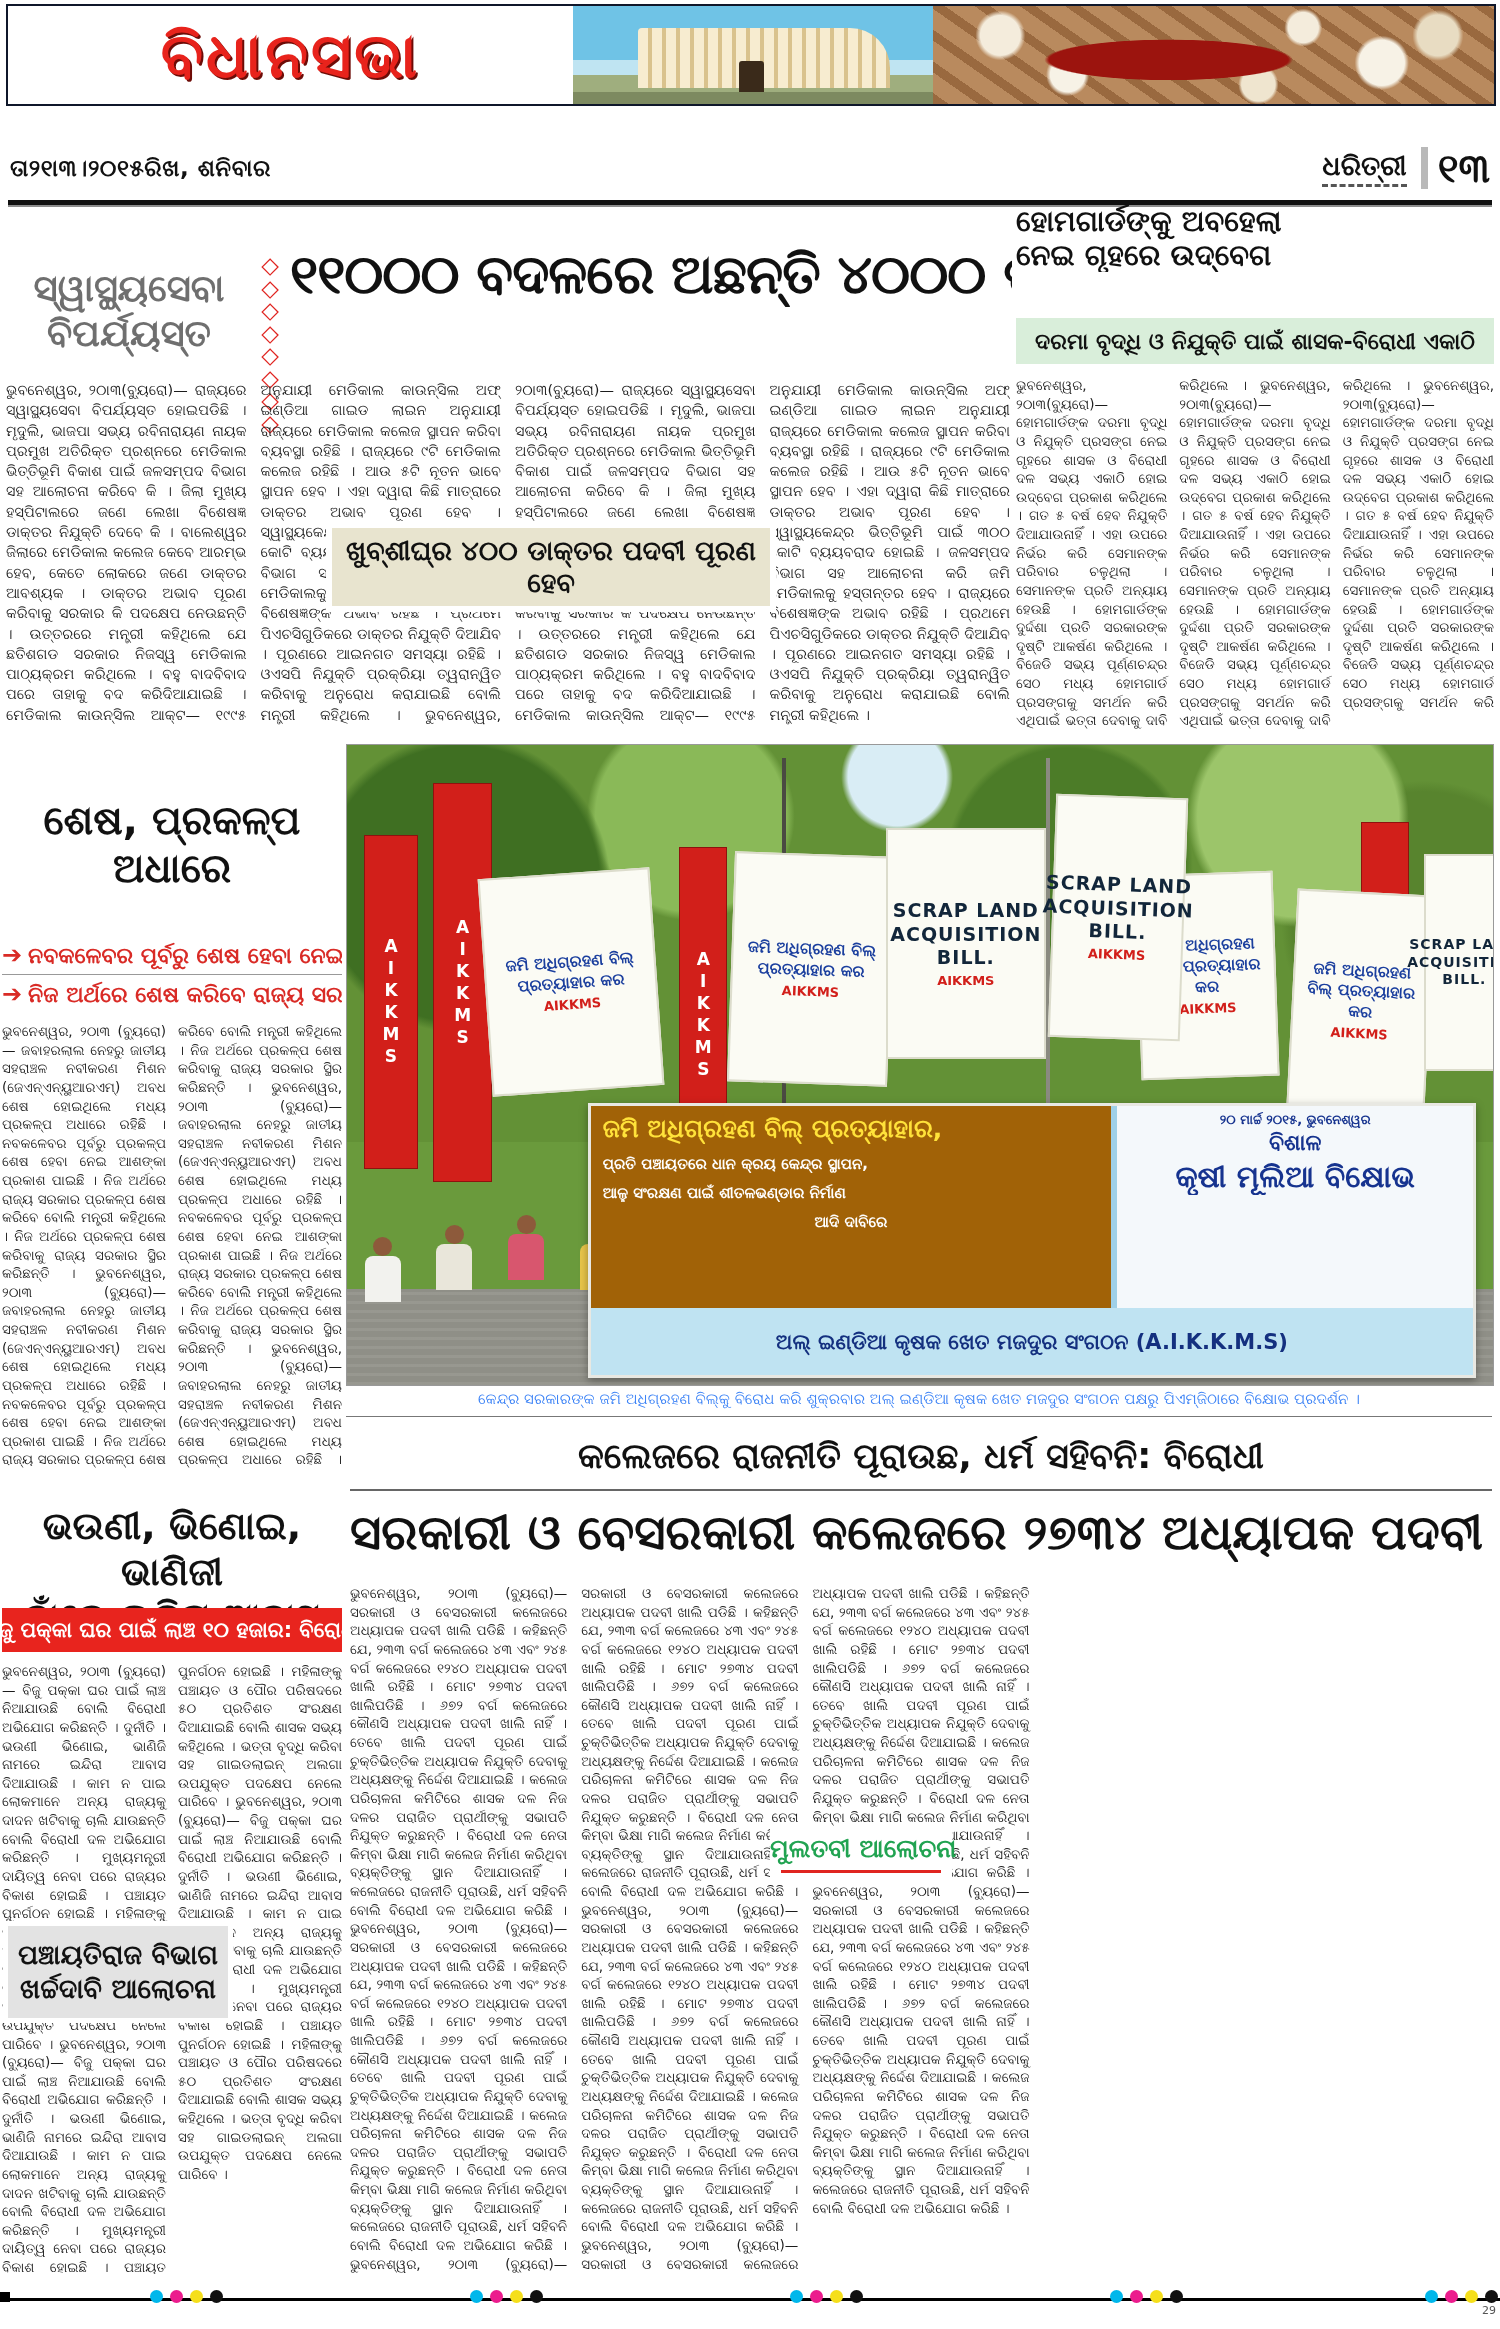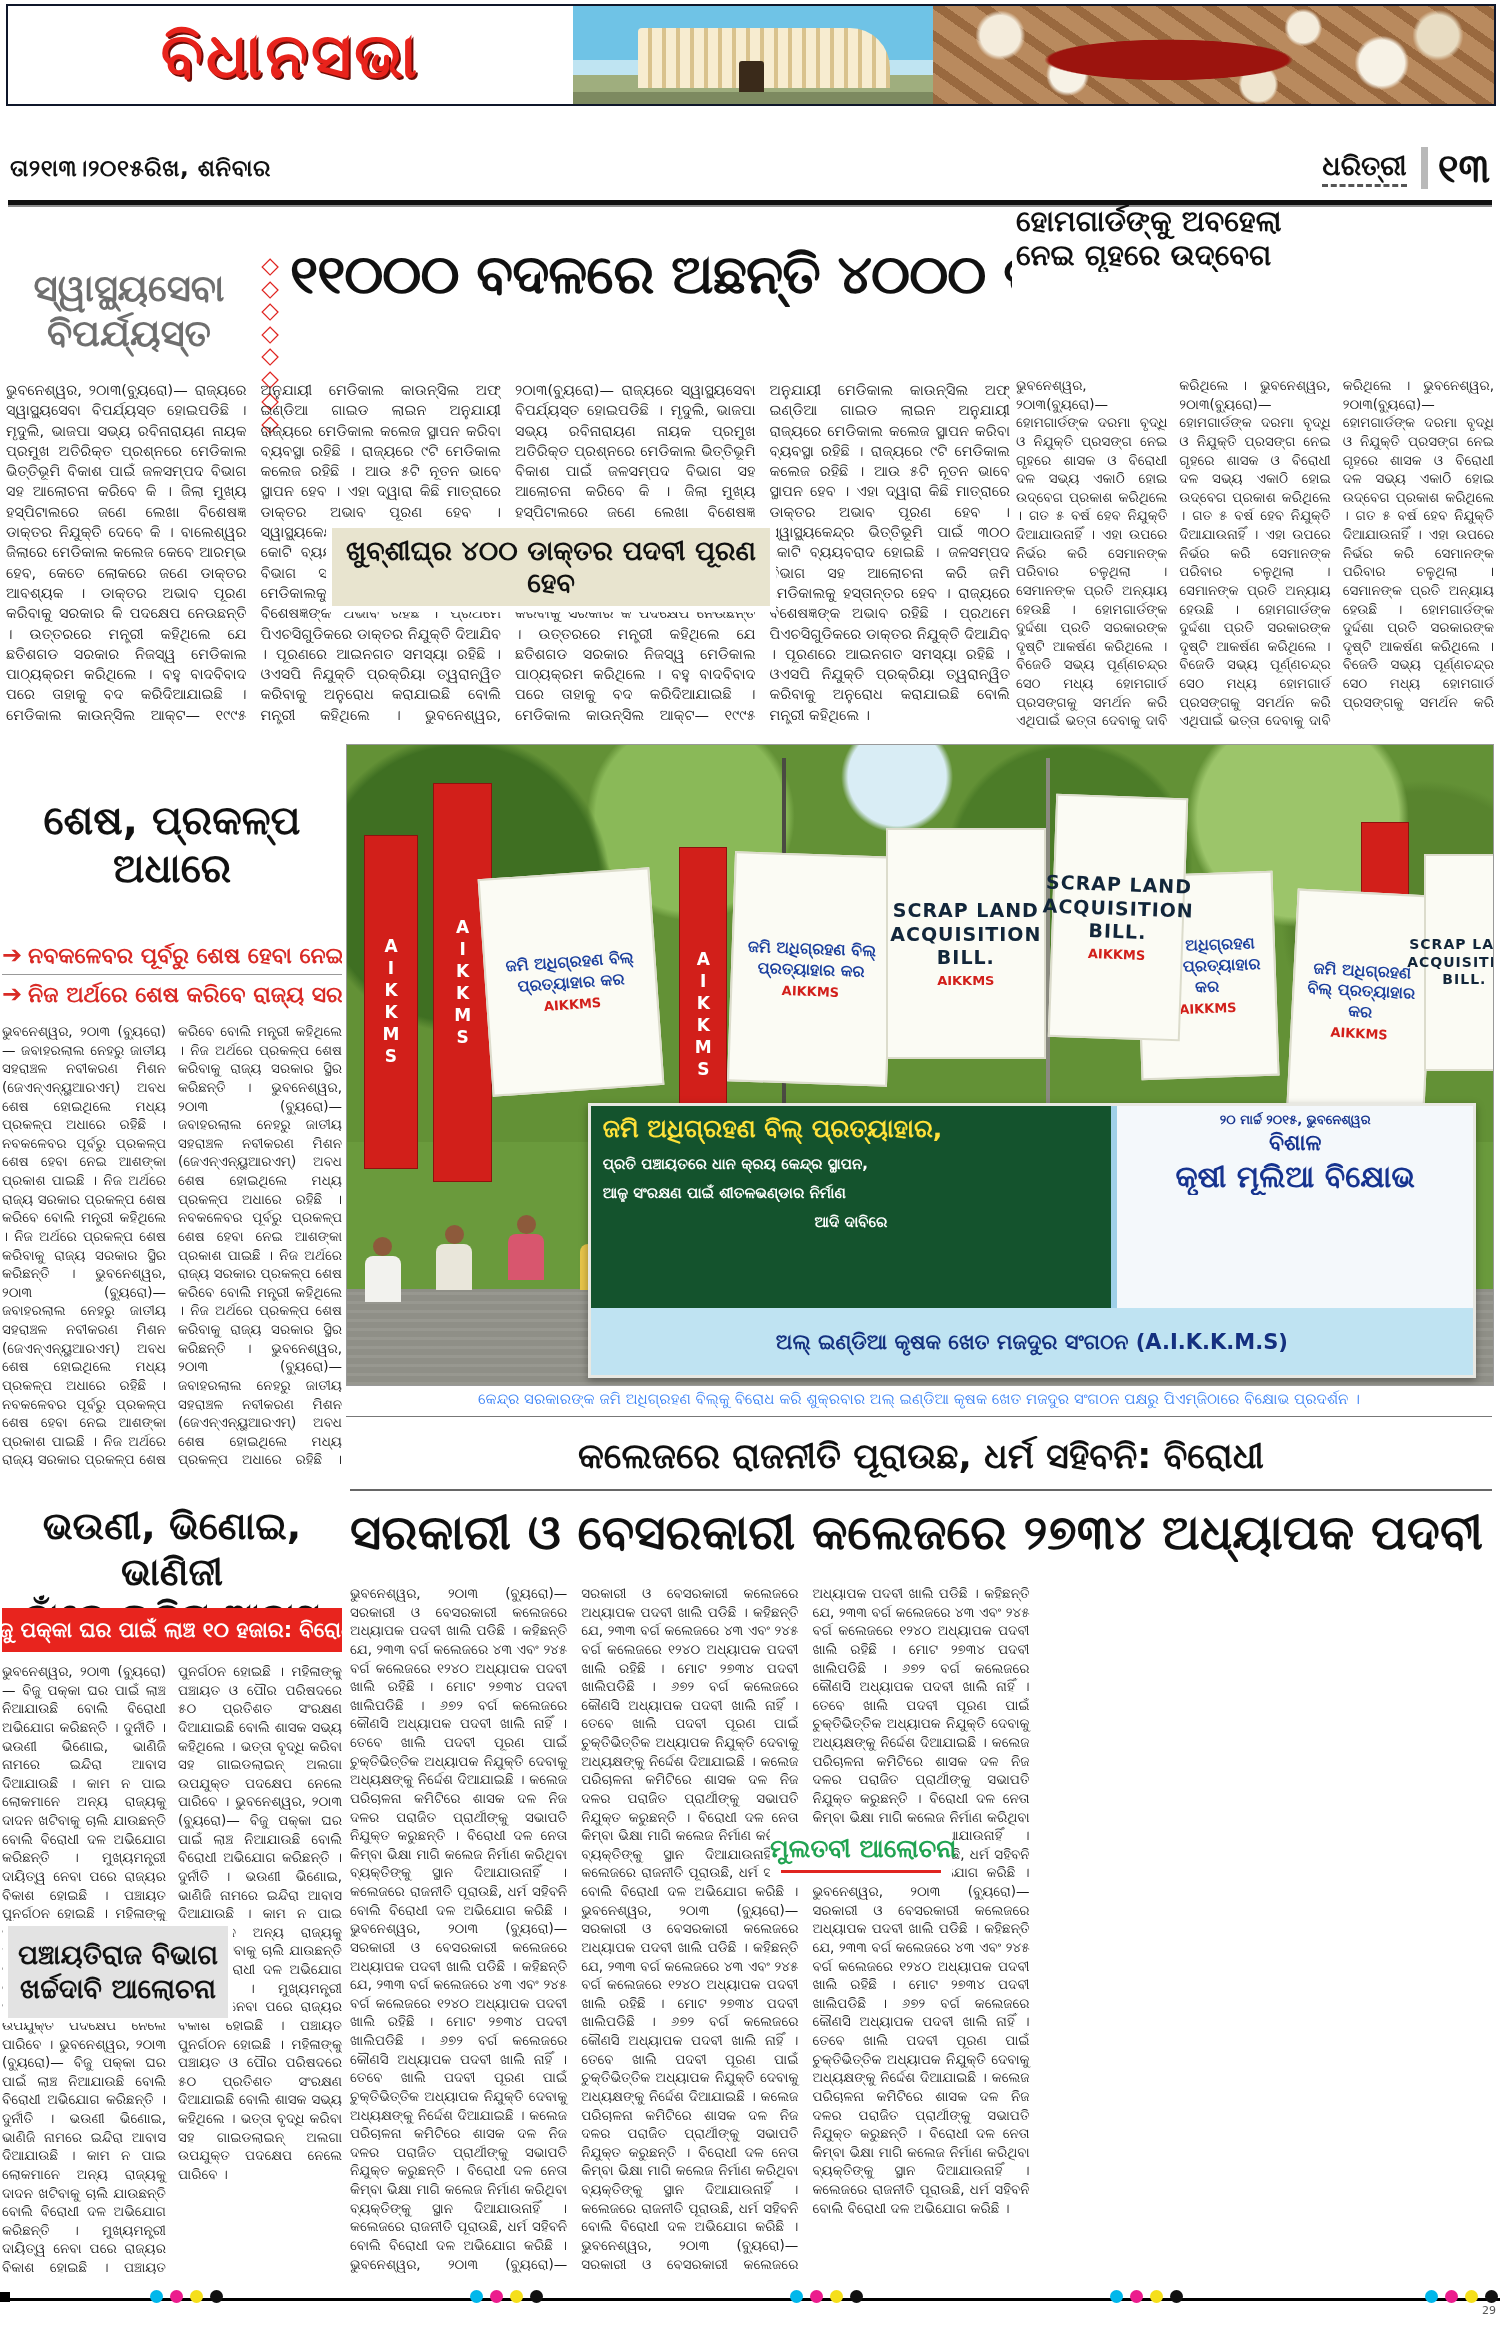--- a/index.html
+++ b/index.html
@@ -104,21 +104,21 @@
            align-items:center;justify-content:center;text-align:center;padding:4px;box-sizing:border-box;}
   .placard .eng{font-weight:bold;color:#12263a;font-size:19px;line-height:1.25;letter-spacing:1px;}
   .placard .odia{font-weight:bold;color:#1b3f9e;font-size:16px;line-height:1.3;}
   .placard .tag{color:#d21f1a;font-weight:bold;font-size:13px;margin-top:3px;}
   .vbanner{position:absolute;background:#d21f1a;color:#fff;font-weight:bold;display:flex;align-items:center;
            justify-content:center;writing-mode:vertical-rl;text-orientation:upright;font-size:17px;
            letter-spacing:2px;border:1px solid #8e120e;}
   .bigbanner{position:absolute;left:21%;top:56%;width:77%;height:42%;display:flex;flex-direction:column;
              border:3px solid #e8e8e2;box-shadow:0 3px 8px rgba(0,0,0,.35);}
   .bb-main{flex:1;display:flex;}
-  .bb-red{width:59%;background:#14532d;color:#fff;padding:8px 12px;box-sizing:border-box;}
+  .bb-red{width:59%;background:#a16207;color:#fff;padding:8px 12px;box-sizing:border-box;}
   .bb-red .y{color:#ffe23a;font-size:25px;font-weight:bold;white-space:nowrap;overflow:hidden;}
   .bb-red .w{font-size:15px;font-weight:bold;margin-top:11px;white-space:nowrap;overflow:hidden;}
   .bb-white{flex:1;background:#f4f8fb;color:#16338f;padding:6px 10px;box-sizing:border-box;text-align:center;
             border-left:6px solid #9fd0e8;}
   .bb-white .d{font-size:13px;font-weight:bold;}
   .bb-white .v{font-size:22px;font-weight:bold;margin-top:2px;}
   .bb-white .m{font-size:30px;font-weight:bold;margin-top:4px;white-space:nowrap;overflow:hidden;}
   .bb-strip{height:25%;background:#bfe3f2;color:#14307f;font-weight:bold;display:flex;align-items:center;
             justify-content:center;font-size:21px;white-space:nowrap;overflow:hidden;}
   .caption{left:346px;top:1390px;width:1146px;text-align:center;font-size:15px;color:#3b82f6;}
@@ -191,20 +191,21 @@
     <div>◇</div>
   </div>
   <div class="abs health-headline">୧୧୦୦୦ ବଦଳରେ ଅଛନ୍ତି ୪୦୦୦ ଡାକ୍ତର</div>
   <div class="abs bodytext health-body">ଭୁବନେଶ୍ୱର, ୨୦ା୩(ବ୍ୟୁରୋ)— ରାଜ୍ୟରେ ସ୍ୱାସ୍ଥ୍ୟସେବା ବିପର୍ଯ୍ୟସ୍ତ ହୋଇପଡିଛି । ମୃଦୁଲି, ଭାଜପା ସଭ୍ୟ ରବିନାରାୟଣ ନାୟକ ପ୍ରମୁଖ ଅତିରିକ୍ତ ପ୍ରଶ୍ନରେ ମେଡିକାଲ ଭିତ୍ତିଭୂମି ବିକାଶ ପାଇଁ ଜଳସମ୍ପଦ ବିଭାଗ ସହ ଆଲୋଚନା କରିବେ କି । ଜିଲା ମୁଖ୍ୟ ହସ୍ପିଟାଲରେ ଜଣେ ଲେଖା ବିଶେଷଜ୍ଞ ଡାକ୍ତର ନିଯୁକ୍ତି ଦେବେ କି । ବାଲେଶ୍ୱର ଜିଲାରେ ମେଡିକାଲ କଲେଜ କେବେ ଆରମ୍ଭ ହେବ, କେତେ ଲୋକରେ ଜଣେ ଡାକ୍ତର ଆବଶ୍ୟକ । ଡାକ୍ତର ଅଭାବ ପୂରଣ କରିବାକୁ ସରକାର କି ପଦକ୍ଷେପ ନେଉଛନ୍ତି । ଉତ୍ତରରେ ମନ୍ତ୍ରୀ କହିଥିଲେ ଯେ ଛତିଶଗଡ ସରକାର ନିଜସ୍ୱ ମେଡିକାଲ ପାଠ୍ୟକ୍ରମ କରିଥିଲେ । ବହୁ ବାଦବିବାଦ ପରେ ତାହାକୁ ବଦ କରିଦିଆଯାଇଛି । ମେଡିକାଲ କାଉନ୍ସିଲ ଆକ୍ଟ— ୧୯୯୫ ଅନୁଯାୟୀ ମେଡିକାଲ କାଉନ୍ସିଲ ଅଫ୍ ଇଣ୍ଡିଆ ଗାଇଡ ଲାଇନ ଅନୁଯାୟୀ ରାଜ୍ୟରେ ମେଡିକାଲ କଲେଜ ସ୍ଥାପନ କରିବା ବ୍ୟବସ୍ଥା ରହିଛି । ରାଜ୍ୟରେ ୯ଟି ମେଡିକାଲ କଲେଜ ରହିଛି । ଆଉ ୫ଟି ନୂତନ ଭାବେ ସ୍ଥାପନ ହେବ । ଏହା ଦ୍ୱାରା କିଛି ମାତ୍ରାରେ ଡାକ୍ତର ଅଭାବ ପୂରଣ ହେବ । ସ୍ୱାସ୍ଥ୍ୟକେନ୍ଦ୍ର ଭିତ୍ତିଭୂମି ପାଇଁ ୩୦୦ କୋଟି ବ୍ୟୟବରାଦ ହୋଇଛି । ଜଳସମ୍ପଦ ବିଭାଗ ସହ ଆଲୋଚନା କରି ଜମି ମେଡିକାଲକୁ ହସ୍ତାନ୍ତର ହେବ । ରାଜ୍ୟରେ ବିଶେଷଜ୍ଞଙ୍କ ଅଭାବ ରହିଛି । ପ୍ରଥମେ ପିଏଚସିଗୁଡିକରେ ଡାକ୍ତର ନିଯୁକ୍ତି ଦିଆଯିବ । ପୂରଣରେ ଆଇନଗତ ସମସ୍ୟା ରହିଛି । ଓଏସପି ନିଯୁକ୍ତି ପ୍ରକ୍ରିୟା ତ୍ୱରାନ୍ୱିତ କରିବାକୁ ଅନୁରୋଧ କରାଯାଇଛି ବୋଲି ମନ୍ତ୍ରୀ କହିଥିଲେ ।  ଭୁବନେଶ୍ୱର, ୨୦ା୩(ବ୍ୟୁରୋ)— ରାଜ୍ୟରେ ସ୍ୱାସ୍ଥ୍ୟସେବା ବିପର୍ଯ୍ୟସ୍ତ ହୋଇପଡିଛି । ମୃଦୁଲି, ଭାଜପା ସଭ୍ୟ ରବିନାରାୟଣ ନାୟକ ପ୍ରମୁଖ ଅତିରିକ୍ତ ପ୍ରଶ୍ନରେ ମେଡିକାଲ ଭିତ୍ତିଭୂମି ବିକାଶ ପାଇଁ ଜଳସମ୍ପଦ ବିଭାଗ ସହ ଆଲୋଚନା କରିବେ କି । ଜିଲା ମୁଖ୍ୟ ହସ୍ପିଟାଲରେ ଜଣେ ଲେଖା ବିଶେଷଜ୍ଞ ଡାକ୍ତର ନିଯୁକ୍ତି ଦେବେ କି । ବାଲେଶ୍ୱର ଜିଲାରେ ମେଡିକାଲ କଲେଜ କେବେ ଆରମ୍ଭ ହେବ, କେତେ ଲୋକରେ ଜଣେ ଡାକ୍ତର ଆବଶ୍ୟକ । ଡାକ୍ତର ଅଭାବ ପୂରଣ କରିବାକୁ ସରକାର କି ପଦକ୍ଷେପ ନେଉଛନ୍ତି । ଉତ୍ତରରେ ମନ୍ତ୍ରୀ କହିଥିଲେ ଯେ ଛତିଶଗଡ ସରକାର ନିଜସ୍ୱ ମେଡିକାଲ ପାଠ୍ୟକ୍ରମ କରିଥିଲେ । ବହୁ ବାଦବିବାଦ ପରେ ତାହାକୁ ବଦ କରିଦିଆଯାଇଛି । ମେଡିକାଲ କାଉନ୍ସିଲ ଆକ୍ଟ— ୧୯୯୫ ଅନୁଯାୟୀ ମେଡିକାଲ କାଉନ୍ସିଲ ଅଫ୍ ଇଣ୍ଡିଆ ଗାଇଡ ଲାଇନ ଅନୁଯାୟୀ ରାଜ୍ୟରେ ମେଡିକାଲ କଲେଜ ସ୍ଥାପନ କରିବା ବ୍ୟବସ୍ଥା ରହିଛି । ରାଜ୍ୟରେ ୯ଟି ମେଡିକାଲ କଲେଜ ରହିଛି । ଆଉ ୫ଟି ନୂତନ ଭାବେ ସ୍ଥାପନ ହେବ । ଏହା ଦ୍ୱାରା କିଛି ମାତ୍ରାରେ ଡାକ୍ତର ଅଭାବ ପୂରଣ ହେବ । ସ୍ୱାସ୍ଥ୍ୟକେନ୍ଦ୍ର ଭିତ୍ତିଭୂମି ପାଇଁ ୩୦୦ କୋଟି ବ୍ୟୟବରାଦ ହୋଇଛି । ଜଳସମ୍ପଦ ବିଭାଗ ସହ ଆଲୋଚନା କରି ଜମି ମେଡିକାଲକୁ ହସ୍ତାନ୍ତର ହେବ । ରାଜ୍ୟରେ ବିଶେଷଜ୍ଞଙ୍କ ଅଭାବ ରହିଛି । ପ୍ରଥମେ ପିଏଚସିଗୁଡିକରେ ଡାକ୍ତର ନିଯୁକ୍ତି ଦିଆଯିବ । ପୂରଣରେ ଆଇନଗତ ସମସ୍ୟା ରହିଛି । ଓଏସପି ନିଯୁକ୍ତି ପ୍ରକ୍ରିୟା ତ୍ୱରାନ୍ୱିତ କରିବାକୁ ଅନୁରୋଧ କରାଯାଇଛି ବୋଲି ମନ୍ତ୍ରୀ କହିଥିଲେ ।</div>
   <div class="abs boxed-subhead">ଖୁବ୍‌ଶୀଘ୍ର ୪୦୦ ଡାକ୍ତର ପଦବୀ ପୂରଣ ହେବ</div>
 
   <div class="abs hg-headline">
     <div>ହୋମଗାର୍ଡଙ୍କୁ ଅବହେଲା</div>
     <div>ନେଇ ଗୃହରେ ଉଦ୍‌ବେଗ</div>
   </div>
+  <div class="abs hg-subhead">ଦରମା ବୃଦ୍ଧି ଓ ନିଯୁକ୍ତି ପାଇଁ ଶାସକ-ବିରୋଧୀ ଏକାଠି</div>
   <div class="abs bodytext hg-body">ଭୁବନେଶ୍ୱର, ୨୦ା୩(ବ୍ୟୁରୋ)— ହୋମଗାର୍ଡଙ୍କ ଦରମା ବୃଦ୍ଧି ଓ ନିଯୁକ୍ତି ପ୍ରସଙ୍ଗ ନେଇ ଗୃହରେ ଶାସକ ଓ ବିରୋଧୀ ଦଳ ସଭ୍ୟ ଏକାଠି ହୋଇ ଉଦ୍‌ବେଗ ପ୍ରକାଶ କରିଥିଲେ । ଗତ ୫ ବର୍ଷ ହେବ ନିଯୁକ୍ତି ଦିଆଯାଉନାହିଁ । ଏହା ଉପରେ ନିର୍ଭର କରି ସେମାନଙ୍କ ପରିବାର ଚଳୁଥିଲା । ସେମାନଙ୍କ ପ୍ରତି ଅନ୍ୟାୟ ହେଉଛି । ହୋମଗାର୍ଡଙ୍କ ଦୁର୍ଦ୍ଦଶା ପ୍ରତି ସରକାରଙ୍କ ଦୃଷ୍ଟି ଆକର୍ଷଣ କରିଥିଲେ । ବିଜେଡି ସଭ୍ୟ ପୂର୍ଣ୍ଣଚନ୍ଦ୍ର ସେଠ ମଧ୍ୟ ହୋମଗାର୍ଡ ପ୍ରସଙ୍ଗକୁ ସମର୍ଥନ କରି ଏଥିପାଇଁ ଭତ୍ତା ଦେବାକୁ ଦାବି କରିଥିଲେ ।  ଭୁବନେଶ୍ୱର, ୨୦ା୩(ବ୍ୟୁରୋ)— ହୋମଗାର୍ଡଙ୍କ ଦରମା ବୃଦ୍ଧି ଓ ନିଯୁକ୍ତି ପ୍ରସଙ୍ଗ ନେଇ ଗୃହରେ ଶାସକ ଓ ବିରୋଧୀ ଦଳ ସଭ୍ୟ ଏକାଠି ହୋଇ ଉଦ୍‌ବେଗ ପ୍ରକାଶ କରିଥିଲେ । ଗତ ୫ ବର୍ଷ ହେବ ନିଯୁକ୍ତି ଦିଆଯାଉନାହିଁ । ଏହା ଉପରେ ନିର୍ଭର କରି ସେମାନଙ୍କ ପରିବାର ଚଳୁଥିଲା । ସେମାନଙ୍କ ପ୍ରତି ଅନ୍ୟାୟ ହେଉଛି । ହୋମଗାର୍ଡଙ୍କ ଦୁର୍ଦ୍ଦଶା ପ୍ରତି ସରକାରଙ୍କ ଦୃଷ୍ଟି ଆକର୍ଷଣ କରିଥିଲେ । ବିଜେଡି ସଭ୍ୟ ପୂର୍ଣ୍ଣଚନ୍ଦ୍ର ସେଠ ମଧ୍ୟ ହୋମଗାର୍ଡ ପ୍ରସଙ୍ଗକୁ ସମର୍ଥନ କରି ଏଥିପାଇଁ ଭତ୍ତା ଦେବାକୁ ଦାବି କରିଥିଲେ ।  ଭୁବନେଶ୍ୱର, ୨୦ା୩(ବ୍ୟୁରୋ)— ହୋମଗାର୍ଡଙ୍କ ଦରମା ବୃଦ୍ଧି ଓ ନିଯୁକ୍ତି ପ୍ରସଙ୍ଗ ନେଇ ଗୃହରେ ଶାସକ ଓ ବିରୋଧୀ ଦଳ ସଭ୍ୟ ଏକାଠି ହୋଇ ଉଦ୍‌ବେଗ ପ୍ରକାଶ କରିଥିଲେ । ଗତ ୫ ବର୍ଷ ହେବ ନିଯୁକ୍ତି ଦିଆଯାଉନାହିଁ । ଏହା ଉପରେ ନିର୍ଭର କରି ସେମାନଙ୍କ ପରିବାର ଚଳୁଥିଲା । ସେମାନଙ୍କ ପ୍ରତି ଅନ୍ୟାୟ ହେଉଛି । ହୋମଗାର୍ଡଙ୍କ ଦୁର୍ଦ୍ଦଶା ପ୍ରତି ସରକାରଙ୍କ ଦୃଷ୍ଟି ଆକର୍ଷଣ କରିଥିଲେ । ବିଜେଡି ସଭ୍ୟ ପୂର୍ଣ୍ଣଚନ୍ଦ୍ର ସେଠ ମଧ୍ୟ ହୋମଗାର୍ଡ ପ୍ରସଙ୍ଗକୁ ସମର୍ଥନ କରି ଏଥିପାଇଁ ଭତ୍ତା ଦେବାକୁ ଦାବି କରିଥିଲେ ।</div>
 
   <div class="abs jn-headline">
     <div>ଶେଷ, ପ୍ରକଳ୍ପ ଅଧାରେ</div>
   </div>
   <div class="abs jn-bullets">
     <div class="jn-bullet">
       <span class="arrow">➔</span>
       <span>ନବକଳେବର ପୂର୍ବରୁ ଶେଷ ହେବା ନେଇ ଆଶଙ୍କା</span>
     </div>

